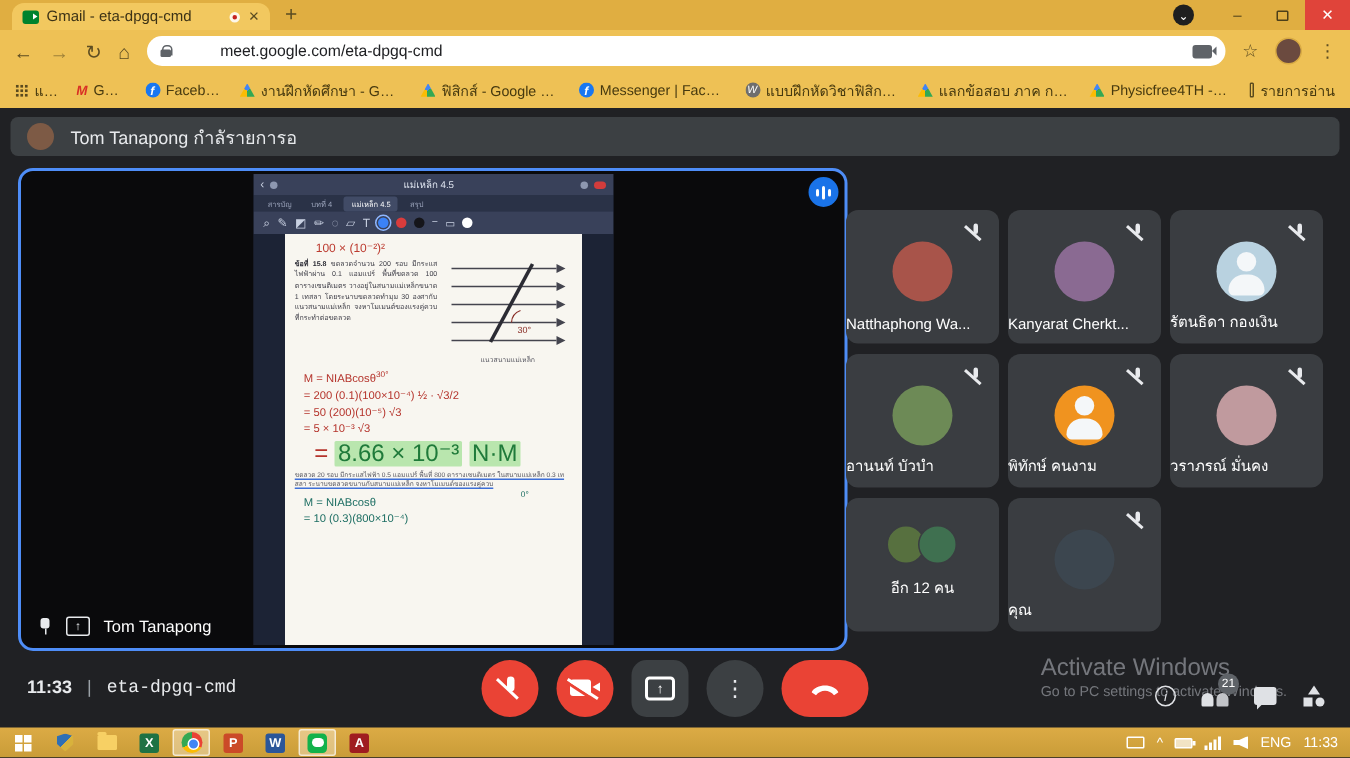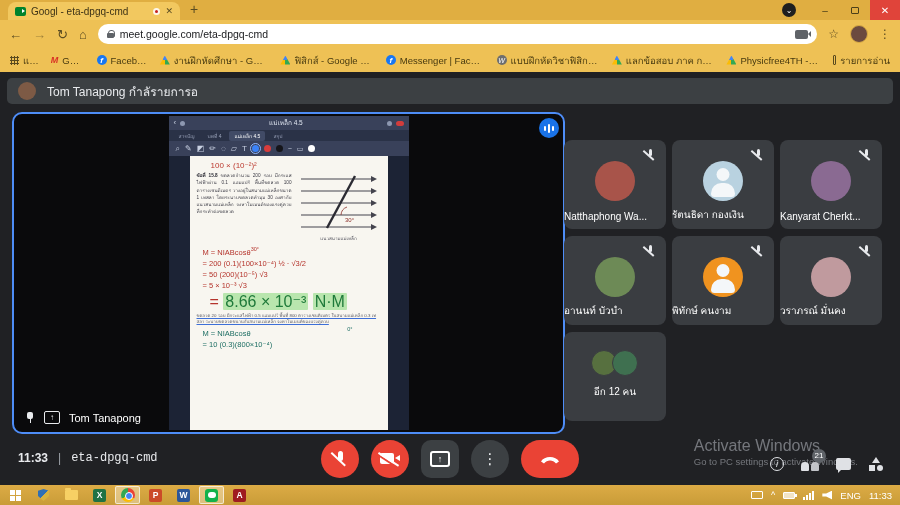--- a/index.html
+++ b/index.html
@@ -28,21 +28,21 @@
 
   .toolbar { position:absolute; top:20px; left:0; right:0; height:28px; background:#eec155;
          display:flex; align-items:center; padding:0 9px; gap:11px; }
   .navg { font-size:13px; color:#5d4d22; line-height:1; }
   .urlbar { flex:1; height:20px; background:#fff; border-radius:10px; display:flex; align-items:center;
          padding:0 9px; gap:6px; font-size:10.5px; color:#202124; }
   .lock { width:7px; height:8px; position:relative; flex:none; }
   .lock::before { content:''; position:absolute; left:1px; top:0; width:5px; height:5px;
          border:1px solid #5f6368; border-radius:3px 3px 0 0; }
   .lock::after { content:''; position:absolute; left:0; top:3px; width:7px; height:5px; background:#5f6368; border-radius:1px; }
-  .url-text { flex:1; }
+  .url-text { flex:1;margin-left:27px; }
   .cam-url { width:13px; height:9px; background:#5f6368; border-radius:2px; position:relative; flex:none; }
   .cam-url::after { content:''; position:absolute; right:-3px; top:1.5px; border-left:3px solid #5f6368;
          border-top:3px solid transparent; border-bottom:3px solid transparent; transform:rotate(180deg); }
   .star { font-size:12px; color:#5d4d22; }
   .tb-avatar { width:18px; height:18px; border-radius:50%; background:#6b4a3f; border:1px solid #d9ab44; }
   .kebab { font-size:12px; color:#5d4d22; letter-spacing:0; }
 
   .bookmarks { position:absolute; top:48px; left:0; right:0; height:24px; background:#eec155;
          display:flex; align-items:center; gap:13px; padding:0 10px; font-size:9.5px; color:#46390f; }
   .bm { display:flex; align-items:center; gap:4px; white-space:nowrap; overflow:hidden; }
@@ -210,21 +210,21 @@
   .wifi { display:flex; align-items:flex-end; gap:1px; }
   .wifi b { width:2px; background:#fff; display:block; }
   .spk { width:10px; height:9px; background:#fff; clip-path:polygon(0 32%,38% 32%,100% 0,100% 100%,38% 68%,0 68%); }
 </style>
 </head>
 <body>
 
 <div class="tabstrip">
   <div class="tab">
     <span class="meet-favicon"></span>
-    <span class="tab-title">Googl - eta-dpgq-cmd</span>
+    <span class="tab-title">Gmail - eta-dpgq-cmd</span>
     <span class="rec-dot"></span>
     <span class="tab-close">✕</span>
   </div>
   <span class="newtab">+</span>
   <div class="winctl">
     <span class="profile-chip">⌄</span>
     <span class="wbtn">–</span>
     <span class="wbtn">
         <i class="restore-glyph"></i>
       </span>
@@ -386,49 +386,54 @@
       <span>Tom Tanapong</span>
     </div>
   </div>
 
   <div class="pgrid">
     <div class="ptile">
       <span class="micoff"></span>
       <div class="pav" style="background-color: rgb(168, 84, 74);"></div>
       <div class="pname">Natthaphong Wa...</div>
     </div>
+    <div class="ptile">
+      <span class="micoff"></span>
+      <div class="pav" style="background-color: rgb(138, 106, 146);"></div>
+      <div class="pname">Kanyarat Cherkt...</div>
+    </div>
     <div class="ptile sil">
       <span class="micoff"></span>
       <div class="pav" style="background-color: rgb(185, 210, 224);"></div>
       <div class="pname">รัตนธิดา กองเงิน</div>
-    </div>
-    <div class="ptile">
-      <span class="micoff"></span>
-      <div class="pav" style="background-color: rgb(138, 106, 146);"></div>
-      <div class="pname">Kanyarat Cherkt...</div>
     </div>
     <div class="ptile">
       <span class="micoff"></span>
       <div class="pav" style="background-color: rgb(109, 138, 86);"></div>
       <div class="pname">อานนท์ บัวบำ</div>
     </div>
     <div class="ptile sil">
       <span class="micoff"></span>
       <div class="pav" style="background-color: rgb(240, 147, 31);"></div>
       <div class="pname">พิทักษ์ คนงาม</div>
     </div>
     <div class="ptile">
       <span class="micoff"></span>
       <div class="pav" style="background-color: rgb(192, 154, 158);"></div>
       <div class="pname">วราภรณ์ มั่นคง</div>
     </div>
     <div class="ptile">
       <div class="dav" style="left: 27px; background-color: rgb(87, 112, 63);"></div>
       <div class="dav" style="left: 48px; background-color: rgb(63, 112, 80);"></div>
       <div class="pname center">อีก 12 คน</div>
+    </div>
+    <div class="ptile">
+      <span class="micoff"></span>
+      <div class="pav" style="background-color: rgb(60, 70, 79);"></div>
+      <div class="pname">คุณ</div>
     </div>
   </div>
 
   <div class="bbar">
     <div class="binfo">
       <span>11:33</span>
       <span class="sep">|</span>
       <span class="code">eta-dpgq-cmd</span>
     </div>
     <div class="controls">

